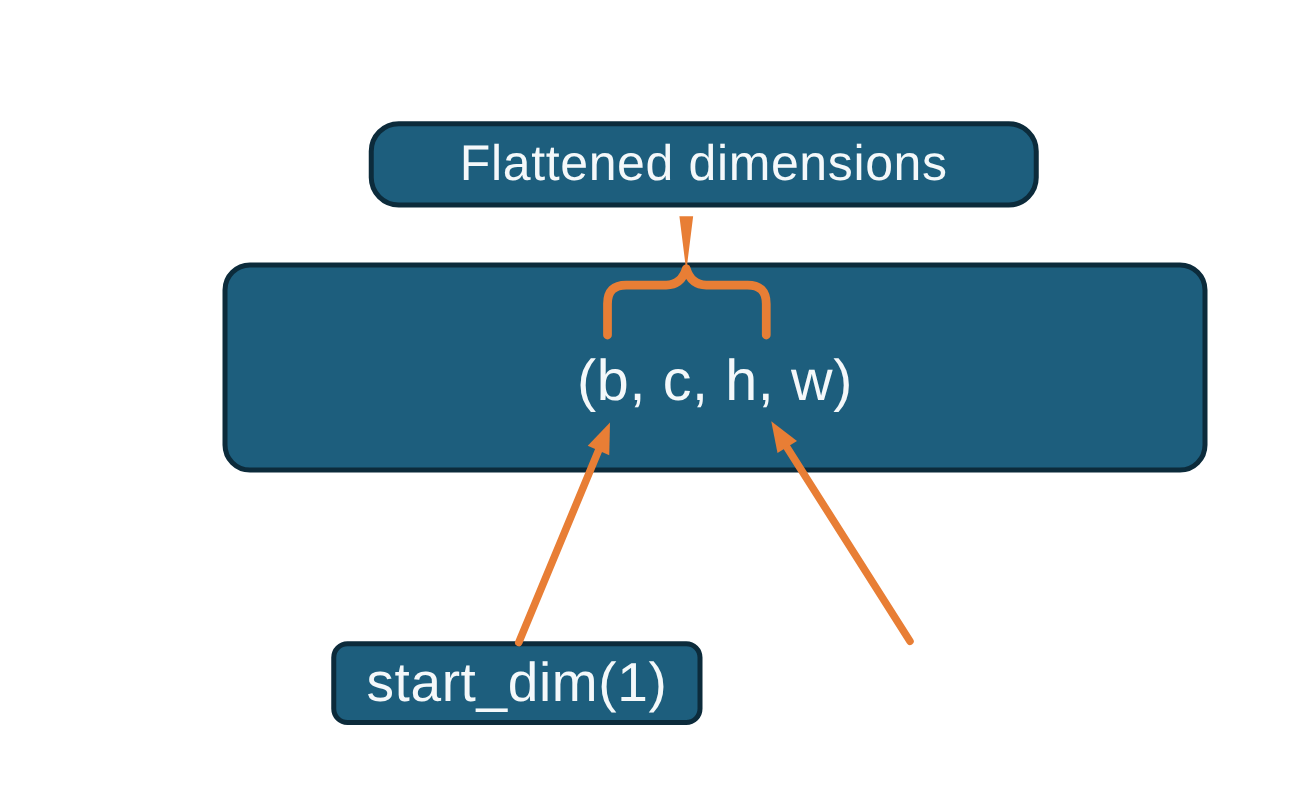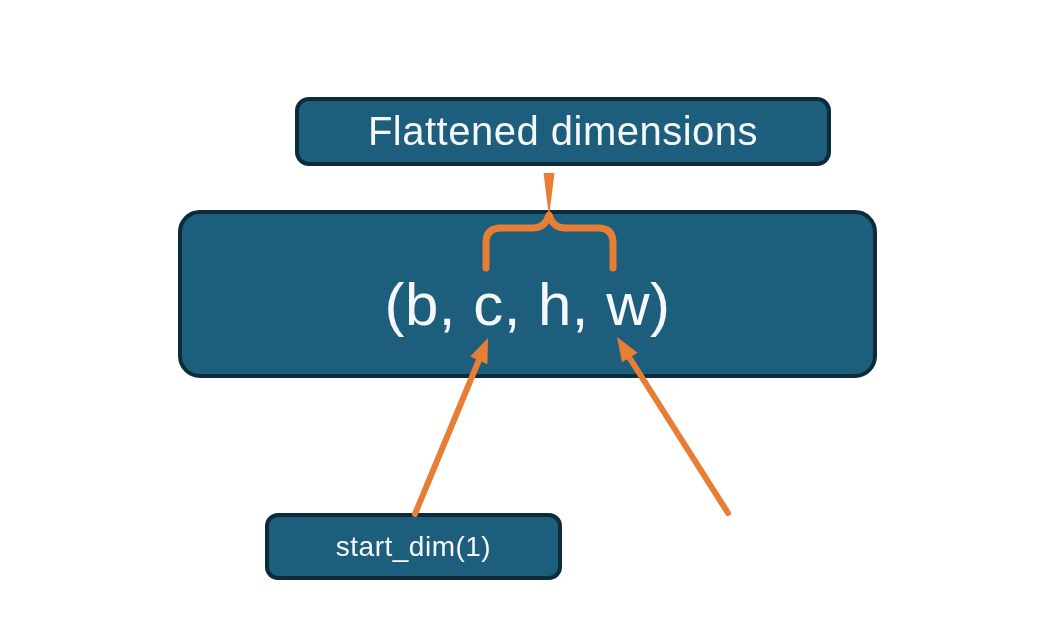--- a/index.html
+++ b/index.html
@@ -26,33 +26,33 @@
     color: var(--text-color);
     display: flex;
     align-items: center;
     justify-content: center;
     z-index: 1;
     letter-spacing: 0.5px;
   }
   .top-box {
     left: 295px; top: 97px;
     width: 536px; height: 69px;
-    border-radius: 14px;
+    border-radius: 24px;
     font-size: 40px;
   }
   .main-box {
     left: 178px; top: 210px;
-    width: 699px; height: 168px;
+    width: 788px; height: 168px;
     border-radius: 22px;
-    font-size: 60px;
+    font-size: 46px;
     padding-top: 20px;
   }
   .small-box {
     border-radius: 13px;
-    font-size: 28px;
+    font-size: 44px;
   }
   .start-box { left: 265px; top: 513px; width: 297px; height: 67px; }
   .end-box   { left: 580px; top: 512px; width: 295px; height: 68px; }
   .connector-layer {
     position: absolute;
     left: 0; top: 0;
     width: 1038px; height: 632px;
     z-index: 2;
     pointer-events: none;
   }

